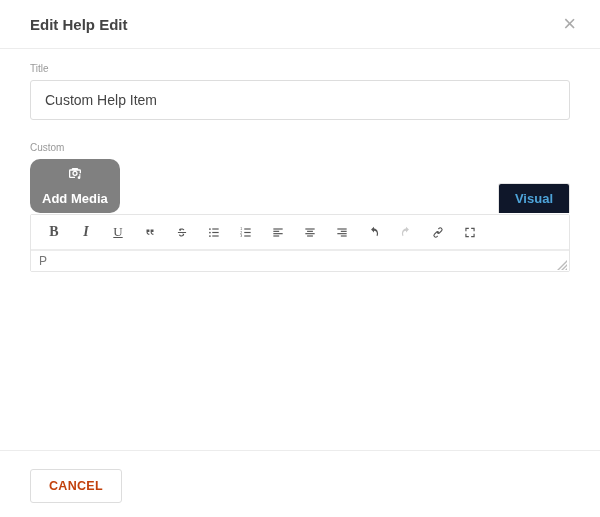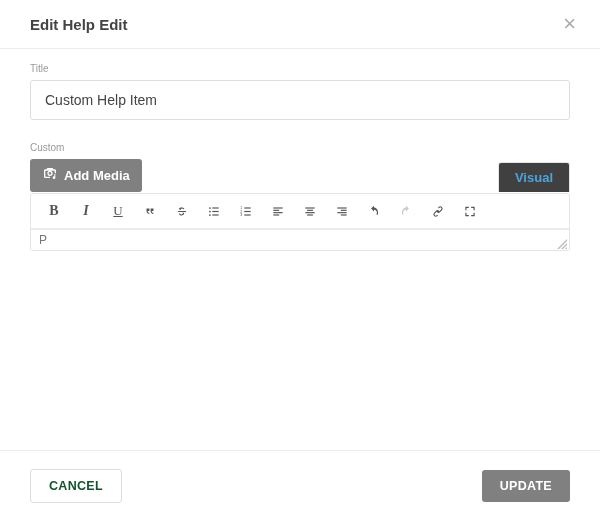--- a/index.html
+++ b/index.html
@@ -61,45 +61,46 @@
     justify-content: space-between;
     margin-top: 6px;
   }
   .add-media-btn {
     display: inline-flex;
     align-items: center;
     gap: 6px;
     background: #808080;
     color: #fff;
     border: none;
-    border-radius: 3px;
+    border-radius: 10px;
     padding: 7px 12px;
     font-size: 13px;
     font-weight: 600;
     cursor: pointer;
+    flex-direction: column;
   }
   .add-media-btn svg { width: 16px; height: 16px; }
   .tabs {
     display: flex;
     border: 1px solid #e5e5e5;
     border-bottom: none;
     border-radius: 3px 3px 0 0;
     overflow: hidden;
   }
   .tab {
     padding: 7px 16px;
     font-size: 13px;
     font-weight: 600;
     background: #f5f5f5;
     color: #555;
     border: none;
     cursor: pointer;
   }
   .tab.active {
-    background: #404040;
+    background: #0f172a;
     color: #4da3d8;
   }
   .editor-wrap {
     border: 1px solid #e5e5e5;
     border-radius: 2px;
     margin-top: 1px;
   }
   .toolbar {
     display: flex;
     align-items: center;
@@ -158,21 +159,21 @@
   .btn {
     padding: 9px 18px;
     font-size: 12.5px;
     font-weight: 700;
     letter-spacing: 0.3px;
     border-radius: 3px;
     cursor: pointer;
   }
   .btn-cancel {
     background: #fff;
-    color: #14532d;
+    color: #c2410c;
     border: 1px solid #ddd;
   }
   .btn-update {
     background: #808080;
     color: #fff;
     border: none;
   }
 </style>
 </head>
 <body>
@@ -299,16 +300,15 @@
               </svg>
           </span>
         </div>
       </div>
 
     </div>
   </div>
 
   <div class="footer">
     <button class="btn btn-cancel">CANCEL</button>
-    <button class="btn btn-update">UPDATE</button>
   </div>
 
 </div>
 
 </body></html>

